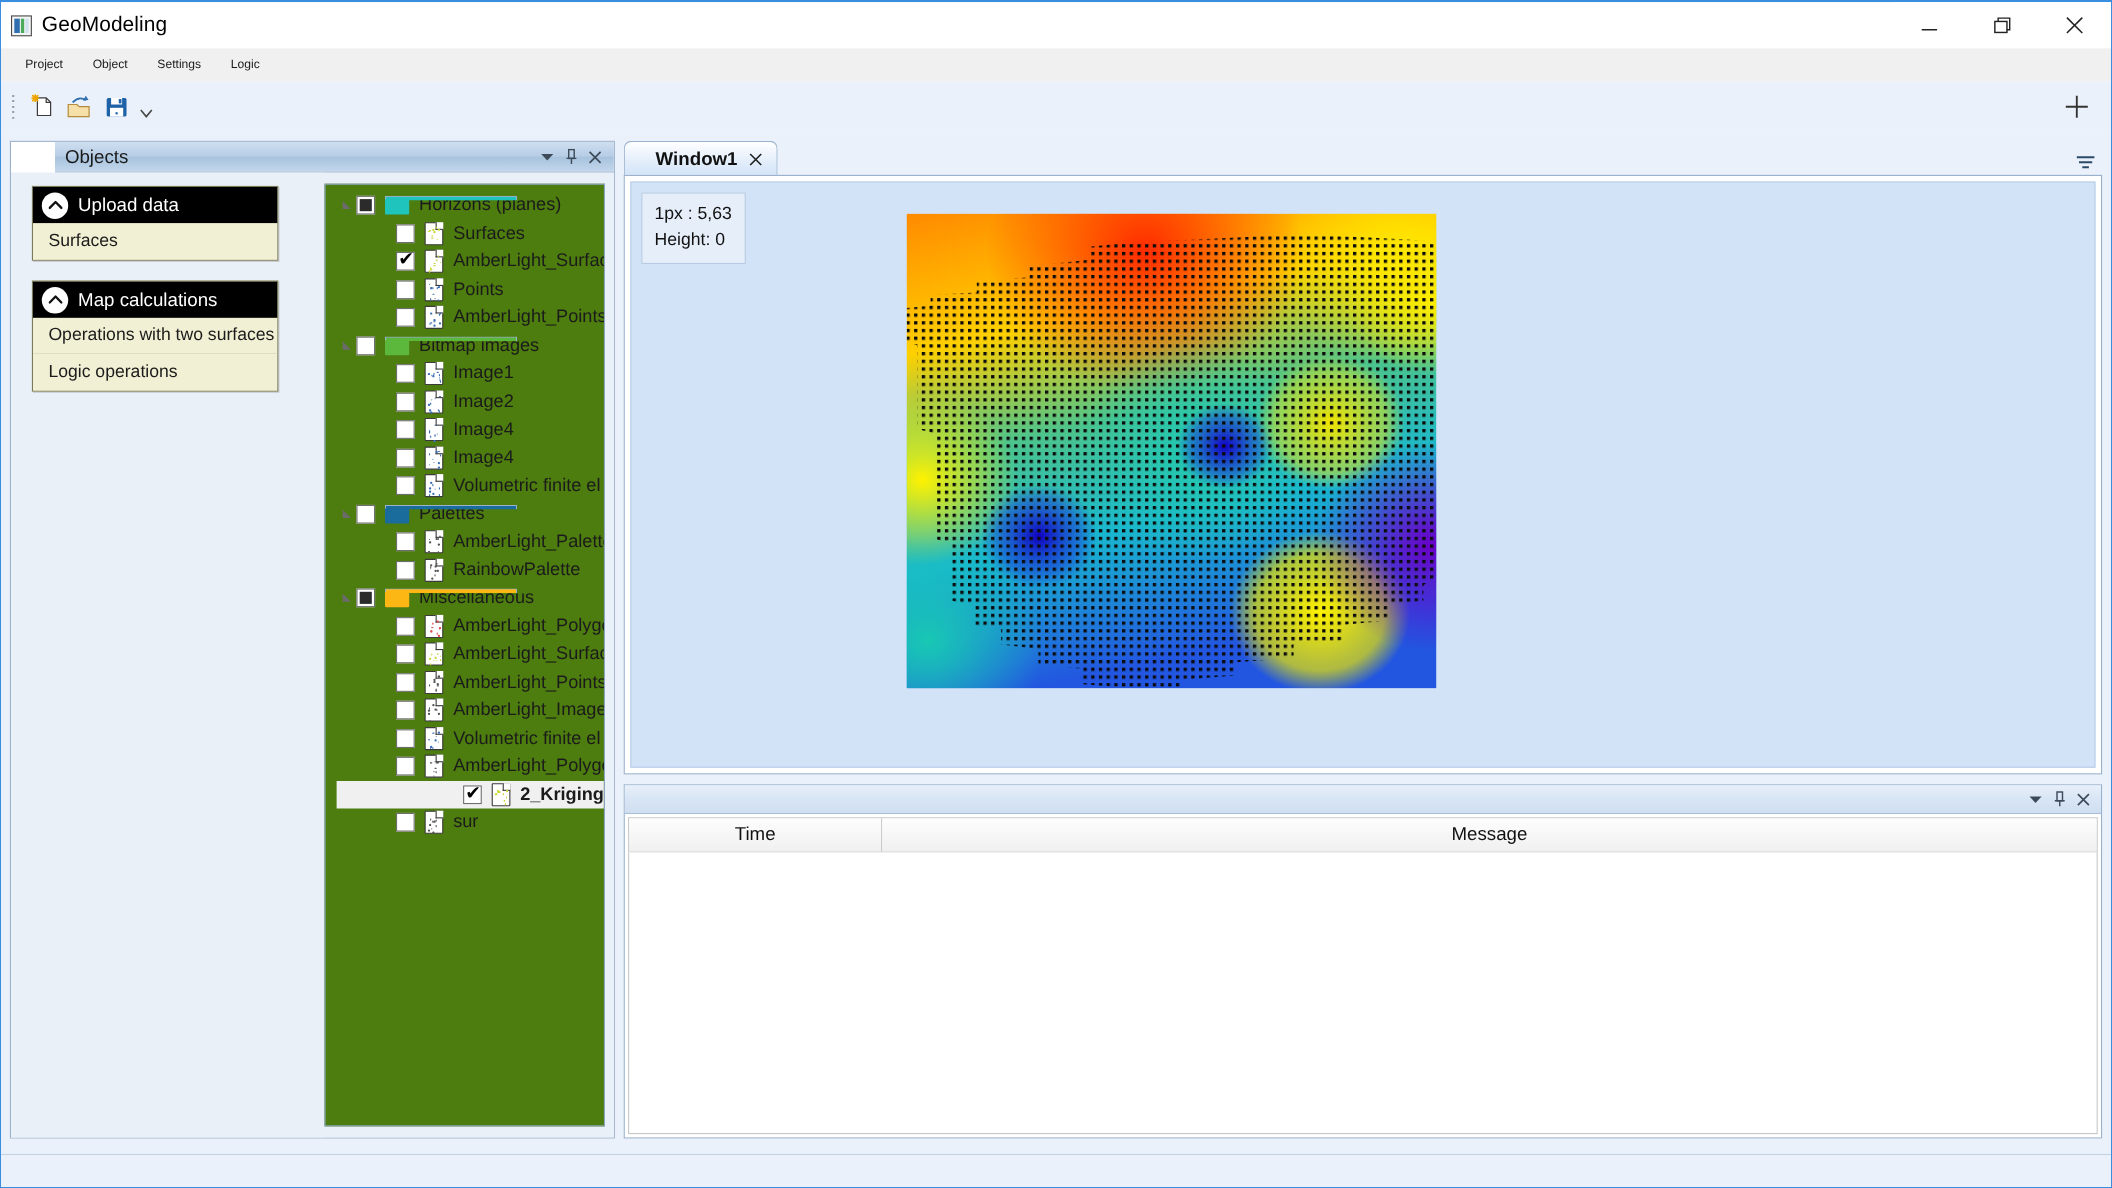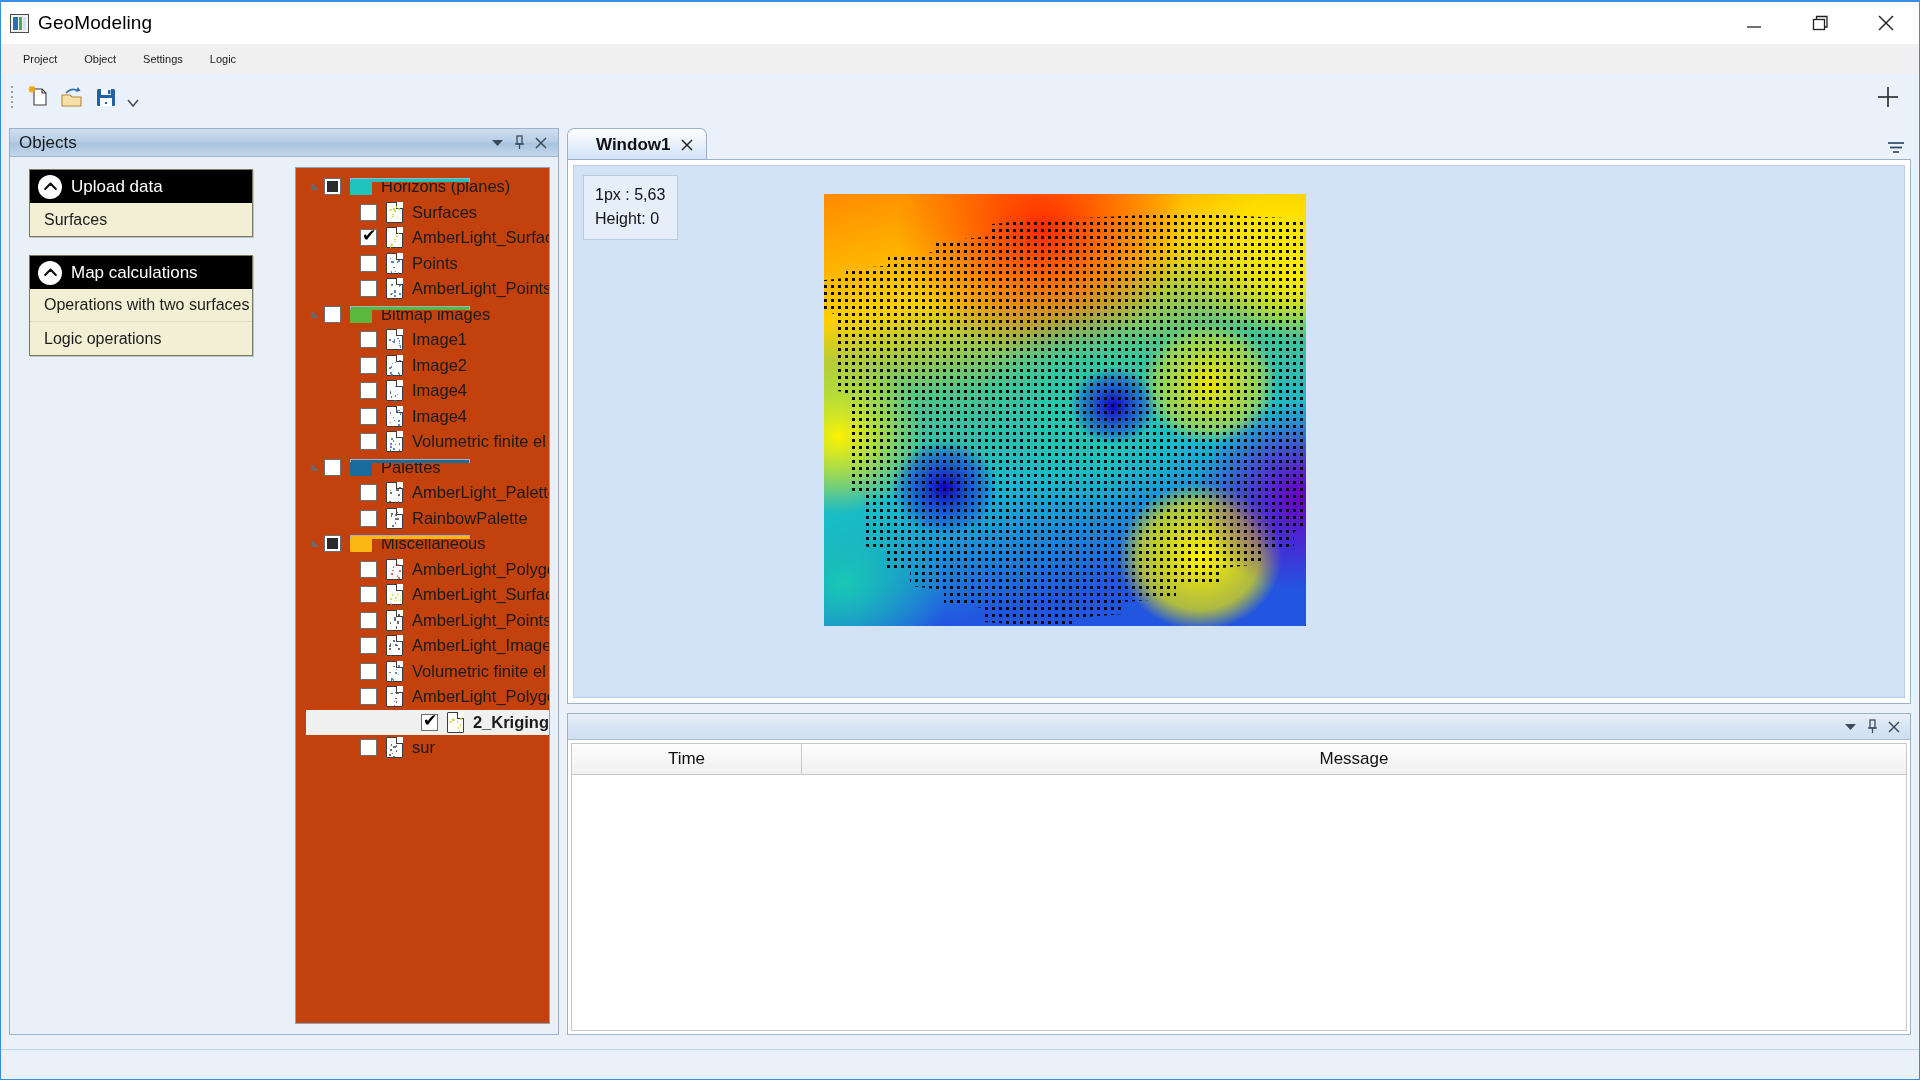--- a/index.html
+++ b/index.html
@@ -88,21 +88,21 @@
   .dock-objects {
     position: absolute; left: 8px; top: 9px; width: 550px; bottom: 14px;
     background: #ffffff;
     border: 1px solid #9bb2cc;
     display: flex; flex-direction: column;
   }
   .dock-caption {
     height: 28px; flex: none;
     background: linear-gradient(to bottom,#cfdff0 0%, #b6cde5 48%, #a8c3de 52%, #c3d7ec 100%);
     border-bottom: 1px solid #9bb2cc;
-    display: flex; align-items: center; padding: 0 6px 0 9px;
+    display: flex; align-items: center; padding: 0 6px 0 9px; margin-left: 40px;
   }
   .dock-caption .cap-title { font-size: 17px; color: #1a1a1a; flex: 1; }
   .cap-btn { width: 22px; height: 22px; display:flex; align-items:center; justify-content:center; }
 
   .dock-body { flex: 1; display: flex; min-height: 0; background: #eaf0f8; }
 
   
   .accordion-col {
     width: 285px; flex: none; background: #eaf0f8; padding: 12px 0 0 19px;
   }
@@ -123,21 +123,21 @@
   .acc-title { font-size: 17px; font-weight: 400; }
   .acc-item {
     height: 33px; display: flex; align-items: center; padding-left: 14px;
     font-size: 16px; color: #1b1b1b; background: #f2f0d4;
     border-bottom: 1px solid #dedcbe;
   }
   .acc-item:last-child { border-bottom: none; }
 
   
   .tree-col {
-    flex: 1; background: #c2410c; border: 1px solid #8aa5c0; margin: 10px 8px 10px 0;
+    flex: 1; background: #4d7c0f; border: 1px solid #8aa5c0; margin: 10px 8px 10px 0;
     overflow: hidden; position: relative;
   }
   .tree-inner { padding: 6px 0 0 10px; }
   .tree-row {
     height: 25.5px; display: flex; align-items: center; white-space: nowrap;
   }
   .tree-row.selected { background: #f0f0f0; justify-content: flex-end; }
   .tree-row.selected .node-label { font-weight: bold; }
   .twisty { width: 18px; height: 25px; display:flex; align-items:center; justify-content:center; flex:none; }
   .cb {

